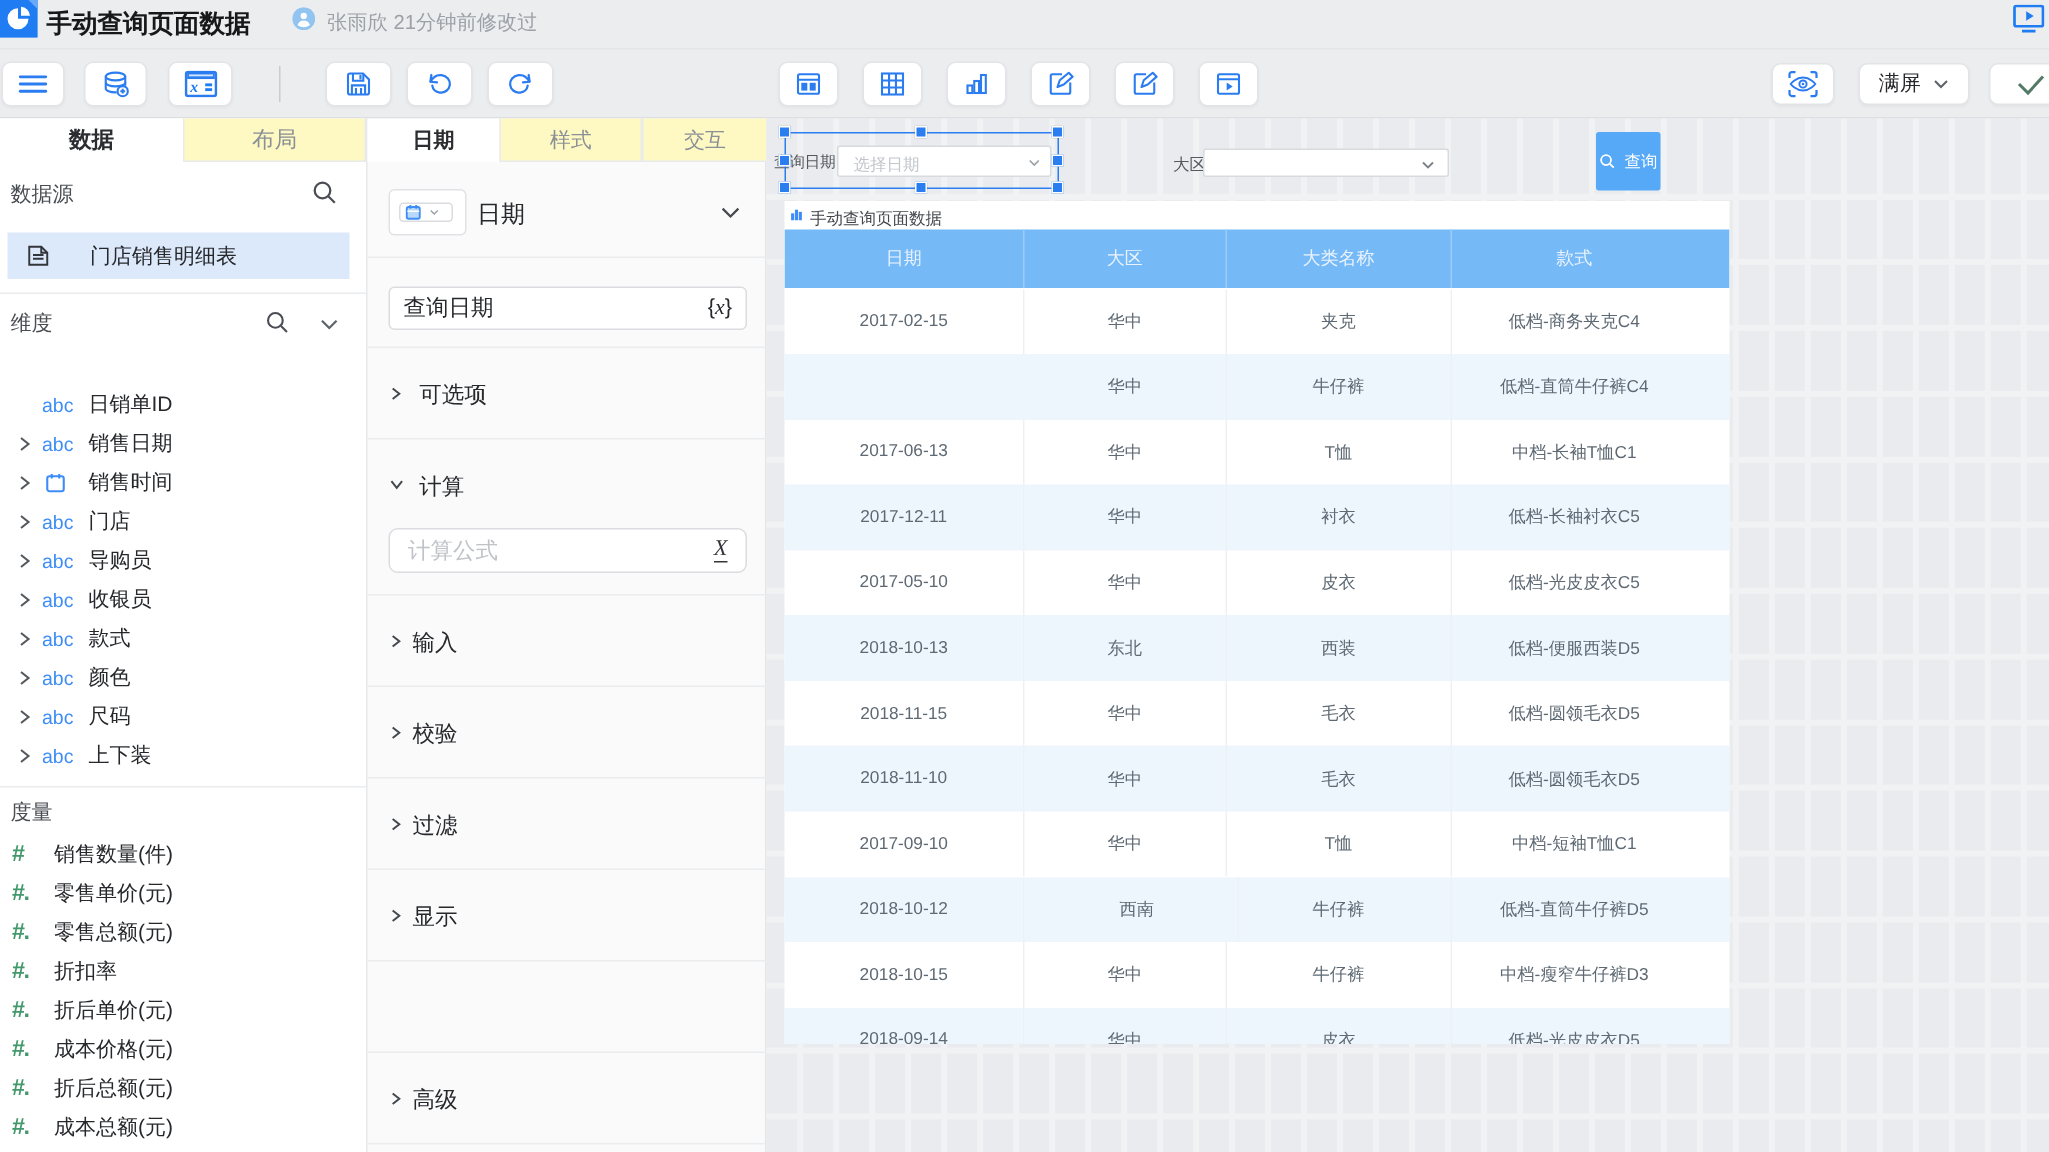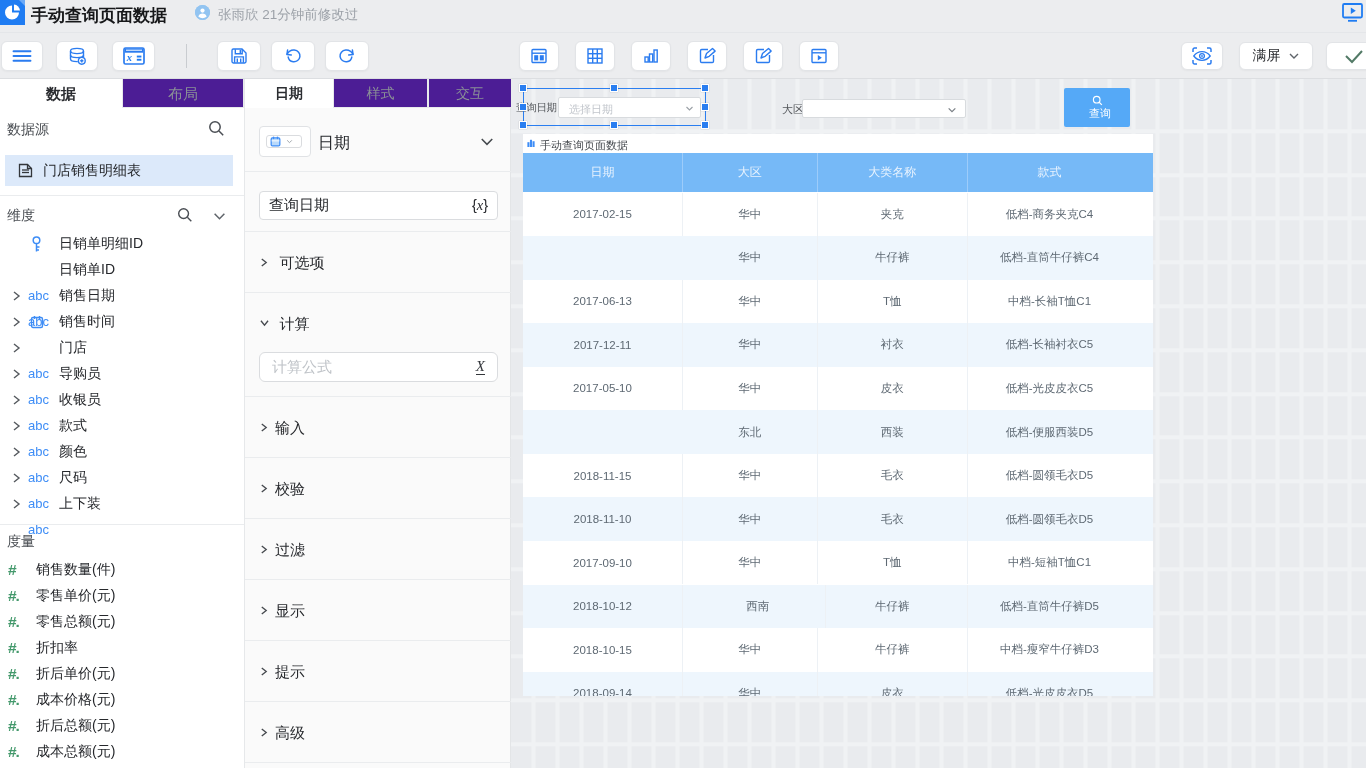--- a/index.html
+++ b/index.html
@@ -18,31 +18,31 @@
 #toolbar { position:absolute; left:0; top:32px; width:1366px; height:47px; background:#ecedef; border-top:1px solid #e4e6e9; border-bottom:1px solid #dcdee1; }
 .tbtn { position:absolute; top:8px; height:30px; background:#fff; border:1px solid #e2e4e7; border-radius:6px; box-shadow:0 1px 2px rgba(0,0,0,0.04); display:flex; align-items:center; justify-content:center; }
 .tsep { position:absolute; top:11px; width:1px; height:24px; background:#c9ccd0; }
 
 
 #leftpanel { position:absolute; left:0; top:79px; width:244px; height:689px; background:#fff; }
 #midpanel { position:absolute; left:244px; top:79px; width:267px; height:689px; background:#fafafa; border-left:1px solid #e6e8ea; border-right:1px solid #e3e5e7; }
 .tab { position:absolute; top:0; height:29px; line-height:29px; text-align:center; font-size:14px; }
 #leftpanel .tab { font-size:15px; }
 .tab.on { background:#fff; color:#2b2d31; font-weight:bold; }
-.tab.off { background:#4c1d95; color:#8a9096; border:1px solid #e8eaec; border-top:none; }
+.tab.off { background:#fef9c3; color:#8a9096; border:1px solid #e8eaec; border-top:none; }
 .seclbl { position:absolute; left:7px; font-size:14px; color:#494d52; }
 .hdivider { position:absolute; height:1px; background:#eaecee; }
 
 .dsrow { position:absolute; left:5px; width:228px; height:31px; background:#dce9fa; display:flex; align-items:center; }
-.dsrow span { font-size:14px; color:#26282c; margin-left:9px; }
+.dsrow span { font-size:14px; color:#26282c; margin-left:26px; }
 
 .ditem { position:absolute; left:0; width:244px; height:26px; }
 .ditem .txt { position:absolute; left:59px; top:50%; transform:translateY(-50%); font-size:14px; color:#26282c; }
 .ditem .chev { position:absolute; left:12px; top:50%; transform:translateY(-50%); }
-.ditem .abc { position:absolute; left:28px; top:50%; transform:translateY(-50%); font-size:13px; color:#3e8df6; letter-spacing:0px;margin-top:25px; }
+.ditem .abc { position:absolute; left:28px; top:50%; transform:translateY(-50%); font-size:13px; color:#3e8df6; letter-spacing:0px; }
 .mitem { position:absolute; left:0; width:244px; height:26px; }
 .mitem .txt { position:absolute; left:36px; top:50%; transform:translateY(-50%); font-size:14px; color:#26282c; }
 .mitem .ic { position:absolute; left:8px; top:50%; transform:translateY(-50%); font-size:15.5px; font-weight:bold; color:#44996c; letter-spacing:-1px; }
 
 
 .msection { position:absolute; left:0; width:267px; }
 .msec-title { font-size:15px; color:#26282c; }
 .input { position:absolute; background:#fff; border:1px solid #dadcdf; border-radius:4px; }
 
 
@@ -237,29 +237,20 @@
 
     <div class="seclbl" style="top:128px;">维度</div>
     <svg width="16" height="16" viewBox="0 0 17 17" style="position:absolute; left:177px; top:128px;" fill="none" stroke="#4a4e54" stroke-width="1.5">
         <circle cx="7" cy="7" r="5.2"></circle>
         <line x1="11" y1="11" x2="15.2" y2="15.2"></line>
       </svg>
     <svg width="13" height="13" viewBox="0 0 12 12" style="position:absolute; left:213px; top:131px;">
         <path d="M1.5 3.5l4.5 4.5 4.5-4.5" stroke="#5f646a" stroke-width="1.4" fill="none"></path>
       </svg>
 
-    <div class="ditem" style="top:152px;">
-      <svg class="keyic" style="position:absolute; left:31px; top:5px;" width="11" height="17" viewBox="0 0 11 17" fill="none" stroke="#3e8df6" stroke-width="1.5">
-          <circle cx="5.5" cy="4.3" r="3.3"></circle>
-          <line x1="5.5" y1="7.6" x2="5.5" y2="15.5"></line>
-          <line x1="5.5" y1="11" x2="8.5" y2="11"></line>
-          <line x1="5.5" y1="14" x2="8" y2="14"></line>
-        </svg>
-      <span class="txt">日销单明细ID</span>
-    </div>
     <div class="ditem" style="top:178px;">
         <span class="abc">abc</span>
         <span class="txt">日销单ID</span>
       </div>
     <div class="ditem" style="top:204px;">
         <svg class="chev" width="9" height="10" viewBox="0 0 9 10">
           <path d="M2 1l5 4-5 4" stroke="#55595e" stroke-width="1.4" fill="none"></path>
         </svg>
         <span class="abc">abc</span>
         <span class="txt">销售日期</span>
@@ -420,23 +411,20 @@
         </svg><span class="msec-title" style="margin-left:7px;">校验</span></div>
     <div class="hdivider" style="left:0; top:439px; width:266px;"></div>
     <div class="msection" style="top:462px; left:15px;"><svg width="8" height="9" viewBox="0 0 9 10" style="vertical-align:1px;">
           <path d="M2 1l5 4-5 4" stroke="#45494e" stroke-width="1.5" fill="none"></path>
         </svg><span class="msec-title" style="margin-left:7px;">过滤</span></div>
     <div class="hdivider" style="left:0; top:500px; width:266px;"></div>
     <div class="msection" style="top:523px; left:15px;"><svg width="8" height="9" viewBox="0 0 9 10" style="vertical-align:1px;">
           <path d="M2 1l5 4-5 4" stroke="#45494e" stroke-width="1.5" fill="none"></path>
         </svg><span class="msec-title" style="margin-left:7px;">显示</span></div>
     <div class="hdivider" style="left:0; top:561px; width:266px;"></div>
-    <div class="msection" style="top:584px; left:15px;"><svg width="8" height="9" viewBox="0 0 9 10" style="vertical-align:1px;">
-          <path d="M2 1l5 4-5 4" stroke="#45494e" stroke-width="1.5" fill="none"></path>
-        </svg><span class="msec-title" style="margin-left:7px;">提示</span></div>
     <div class="hdivider" style="left:0; top:622px; width:266px;"></div>
     <div class="msection" style="top:645px; left:15px;"><svg width="8" height="9" viewBox="0 0 9 10" style="vertical-align:1px;">
           <path d="M2 1l5 4-5 4" stroke="#45494e" stroke-width="1.5" fill="none"></path>
         </svg><span class="msec-title" style="margin-left:7px;">高级</span></div>
     <div class="hdivider" style="left:0; top:683px; width:266px;"></div>
   </div>
 
   <div id="canvas">
 
     <div style="position:absolute; left:5px; top:22px; font-size:10.5px; letter-spacing:-0.3px; color:#55585c;">查询日期</div>
@@ -445,21 +433,21 @@
       <svg width="9" height="9" viewBox="0 0 12 12" style="position:absolute; right:6px; top:6px;">
           <path d="M2 4l4 4 4-4" stroke="#9aa0a6" stroke-width="1.5" fill="none"></path>
         </svg>
     </div>
     <div style="position:absolute; left:271px; top:23px; font-size:11px; color:#55585c;">大区</div>
     <div style="position:absolute; left:291px; top:20px; width:164px; height:19px; background:#fff; border:1px solid #d8dbde; border-radius:2px;">
       <svg width="10" height="10" viewBox="0 0 12 12" style="position:absolute; right:8px; top:5px;">
           <path d="M2 4l4 4 4-4" stroke="#7c8187" stroke-width="1.5" fill="none"></path>
         </svg>
     </div>
-    <div style="position:absolute; left:553px; top:9px; width:66px; height:39px; background:#55a9f7; border-radius:2px; display:flex; align-items:center; justify-content:center;flex-direction:column;">
+    <div style="position:absolute; left:553px; top:9px; width:43px; height:39px; background:#55a9f7; border-radius:2px; display:flex; align-items:center; justify-content:center;">
       <svg width="11" height="11" viewBox="0 0 14 14" fill="none" stroke="#fff" stroke-width="1.5">
           <circle cx="6" cy="6" r="4.2"></circle>
           <line x1="9.2" y1="9.2" x2="12.5" y2="12.5"></line>
         </svg>
       <span style="font-size:11px; color:#fff; margin-left:6px;">查询</span>
     </div>
 
     <div style="position:absolute; left:12px; top:9px; width:183px; height:38px; border:1px solid #2a7ef0;"></div>
     <div class="handle" style="left:7.5px; top:4.5px;"></div>
     <div class="handle" style="left:98.5px; top:4.5px;"></div>
@@ -506,20 +494,21 @@
           <div class="tcell" style="left:294.5px; width:150.5px;">衬衣</div>
           <div class="tcell" style="left:445px; width:163px; border-right:none;">低档-长袖衬衣C5</div>
         </div>
       <div class="trow" style="top:232.7px;">
           <div class="tcell" style="left:0; width:160px;">2017-05-10</div>
           <div class="tcell" style="left:160px; width:134.5px;">华中</div>
           <div class="tcell" style="left:294.5px; width:150.5px;">皮衣</div>
           <div class="tcell" style="left:445px; width:163px; border-right:none;">低档-光皮皮衣C5</div>
         </div>
       <div class="trow alt" style="top:276.3px;">
+          <div class="tcell" style="left:0; width:160px;">2018-10-13</div>
           <div class="tcell" style="left:160px; width:134.5px;">东北</div>
           <div class="tcell" style="left:294.5px; width:150.5px;">西装</div>
           <div class="tcell" style="left:445px; width:163px; border-right:none;">低档-便服西装D5</div>
         </div>
       <div class="trow" style="top:319.8px;">
           <div class="tcell" style="left:0; width:160px;">2018-11-15</div>
           <div class="tcell" style="left:160px; width:134.5px;">华中</div>
           <div class="tcell" style="left:294.5px; width:150.5px;">毛衣</div>
           <div class="tcell" style="left:445px; width:163px; border-right:none;">低档-圆领毛衣D5</div>
         </div>

